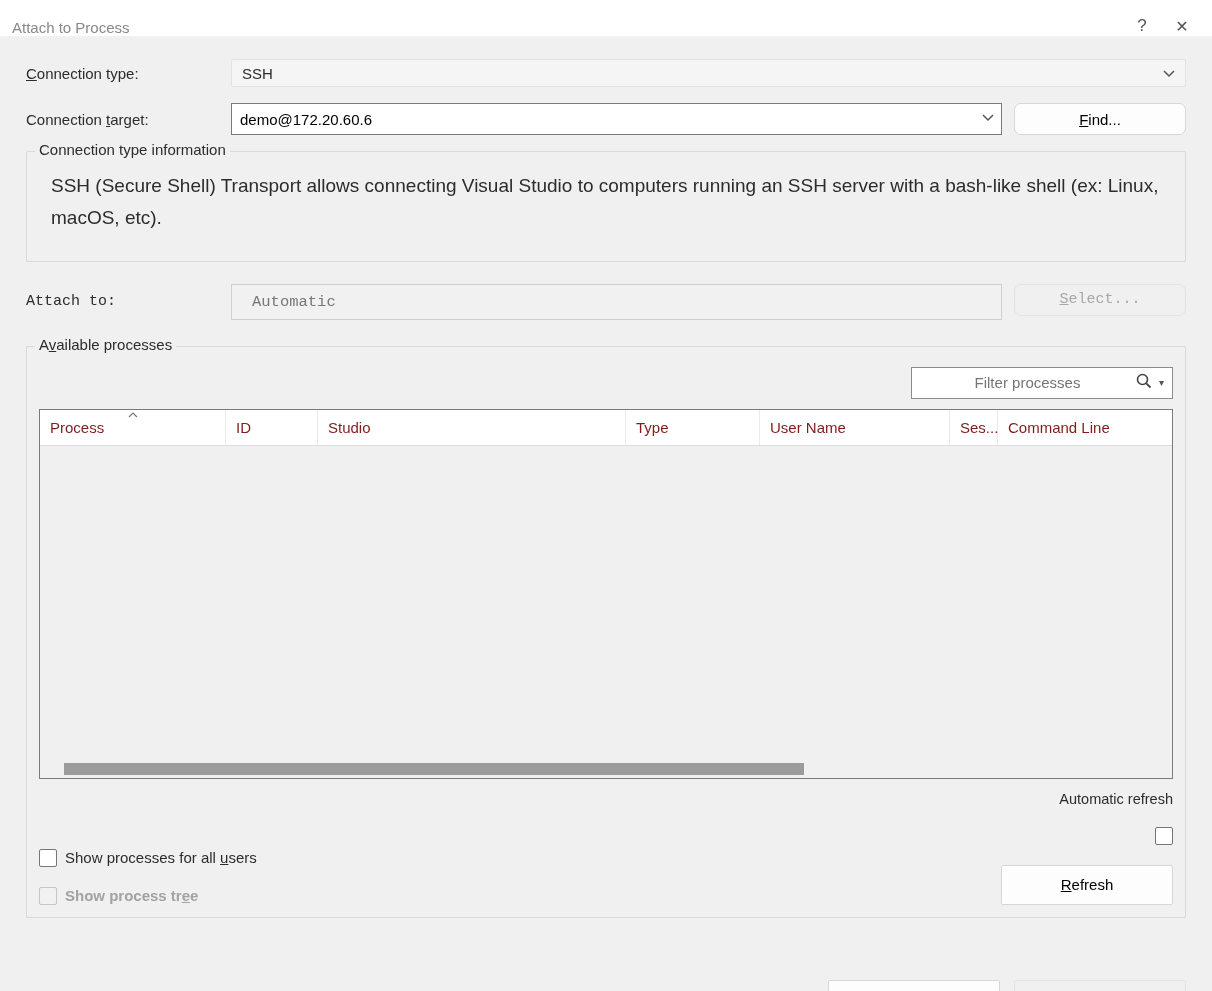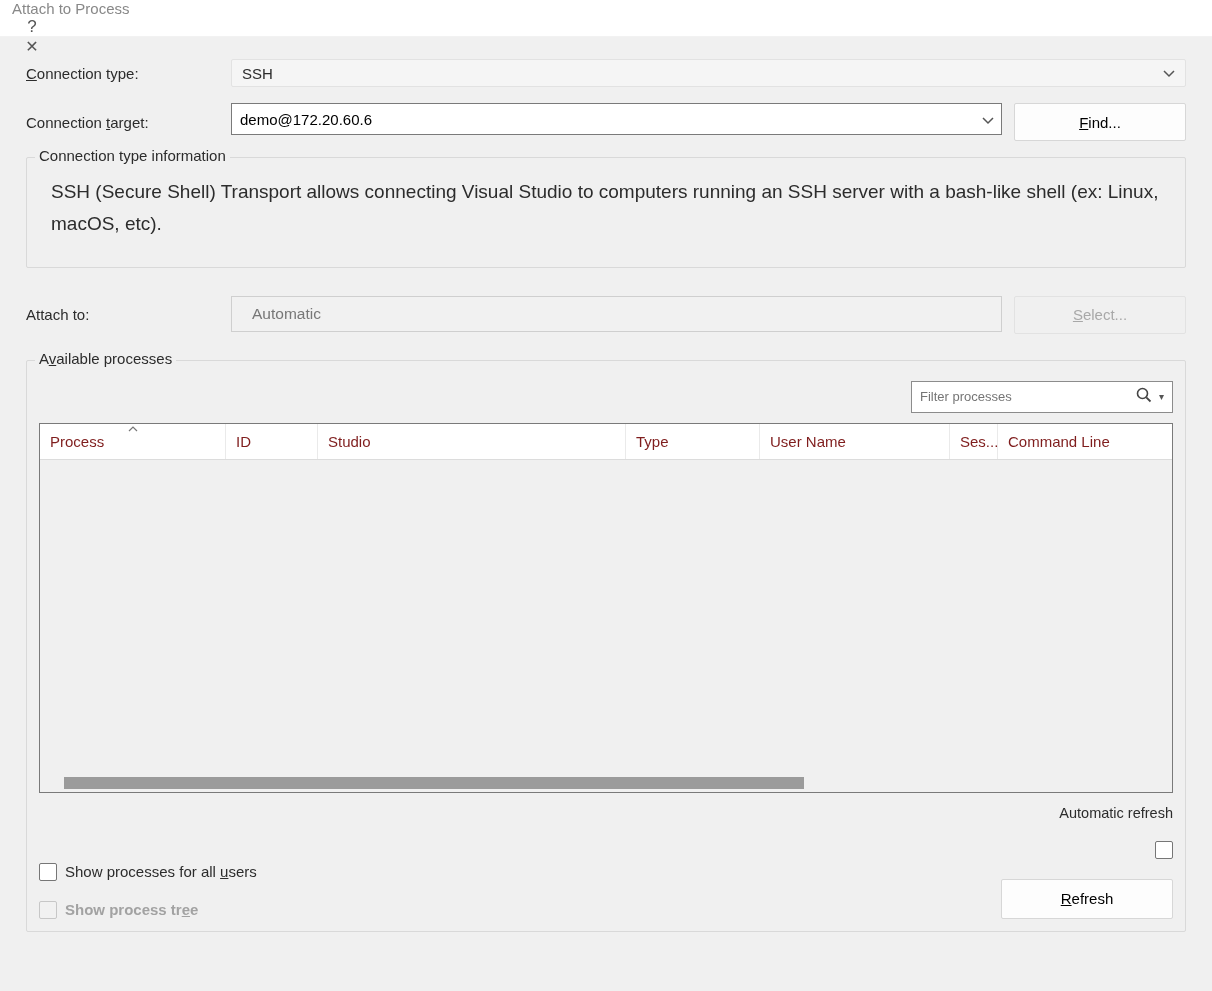--- a/index.html
+++ b/index.html
@@ -10,26 +10,25 @@
     color: #2c2c2c;
     background: #fff;
     width: 1212px;
     height: 991px;
     overflow: hidden;
   }
   .titlebar {
     height: 37px;
     background: #fff;
     display: flex;
-    align-items: flex-start;
+    align-items: flex-end;
     padding: 0 10px 0 12px;
     color: #888;
     font-size: 15px;
     border-bottom: 1px solid #f2f2f2;
-    flex-direction: column;
   }
   .titlebar .title { flex: 1; }
   .titlebar .help, .titlebar .close {
     width: 40px; text-align: center; color: #555; font-size: 17px;
     cursor: pointer;
   }
   .titlebar .close { font-size: 16px; }
   .content {
     background: #f0f0f0;
     padding: 22px 26px 20px 26px;
@@ -82,21 +81,21 @@
     background: #fdfdfd;
     border: 1px solid #d7d7d7;
     height: 32px;
     min-width: 172px;
     padding: 0 16px;
     font-size: 15px;
     font-family: inherit;
     cursor: pointer;
     border-radius: 2px;
   }
-  .btn.small { min-width: 172px; height: 38px; }
+  .btn.small { min-width: 172px; height: 32px; border-radius: 7px; }
   .btn.disabled { color: #a8a8a8; border-color: #e2e2e2; background: #f0f0f0; cursor: default; }
   .fieldset {
     border: 1px solid #d9d9d9;
     border-radius: 2px;
     padding: 12px 14px 26px 14px;
     margin-bottom: 18px;
     position: relative;
     background: #f0f0f0;
   }
   .legend {
@@ -134,25 +133,26 @@
     align-items: center;
     width: 262px;
     height: 32px;
     background: #fff;
     border: 1px solid #8c8c8c;
     padding: 0 8px;
   }
   .filter-box input {
     flex: 1;
     border: none;
-    font-size: 13px;
+    font-size: 15px;
     font-family: inherit;
     padding: 2px 0;
     outline: none;
     color: #555;
+    text-align: center;
   }
   .filter-box .mag { color: #555; font-size: 16px; }
   .filter-box .dd { color: #555; font-size: 10px; margin-left: 6px; }
   .table-wrap {
     border: 1px solid #7a7a7a;
     background: #f0f0f0;
     height: 370px;
     display: flex;
     flex-direction: column;
   }
@@ -272,21 +272,21 @@
       </div>
       <button class="btn small"><u class="ak">F</u>ind...</button>
     </div>
   </div>
 
   <div class="fieldset">
     <div class="legend">Connection type information</div>
     <div class="info-text">SSH (Secure Shell) Transport allows connecting Visual Studio to computers running an SSH server with a bash-like shell (ex: Linux, macOS, etc).</div>
   </div>
 
-  <div class="form-row attach-row" style="margin-top:28px;margin-bottom:26px;">
+  <div class="form-row attach-row" style="margin-top:22px;margin-bottom:26px;font-family:Liberation Mono, monospace;">
     <div class="label">Attach to:</div>
     <div class="field">
       <input readonly="" value="Automatic" style="">
       <button class="btn small disabled"><u class="ak">S</u>elect...</button>
     </div>
   </div>
 
   <div class="fieldset" style="padding:18px 12px 12px 12px;">
     <div class="legend">A<u class="ak">v</u>ailable processes</div>
 

